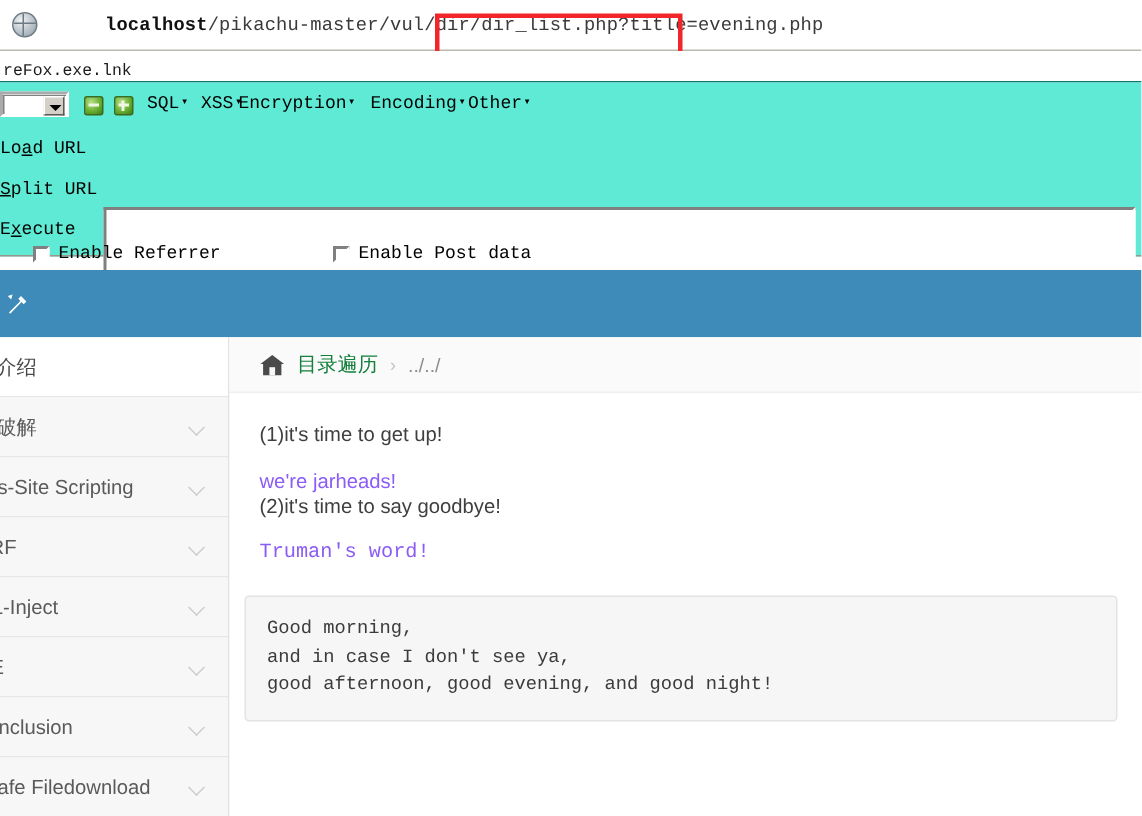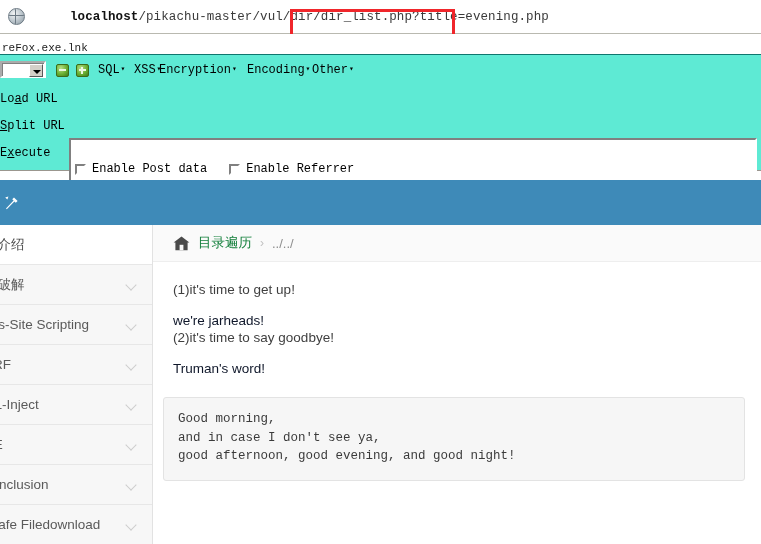--- a/index.html
+++ b/index.html
@@ -173,23 +173,23 @@
   .house{width:17px;height:15px;margin-right:8px;flex:none;}
   .crumb-link{color:#15803d;font-size:13.5px;white-space:nowrap;cursor:pointer;}
   .crumb-sep{color:#c2c2c2;font-size:12px;margin:0 8px;}
   .crumb-cur{color:#8d8d8d;font-size:13px;white-space:nowrap;}
 
   .article{padding:20px 20px 0 20px;}
   .line-dark{
     color:#3f3f3f;font-size:13.5px;margin:0 0 16px 0;white-space:nowrap;
   }
   .line-link{
-    color:#0f172a;font-size:13.5px;margin:0 0 2px 0;white-space:nowrap;cursor:pointer;
-  }
-  .line-link.spaced{margin-bottom:8px;}
+    color:#8b5cf6;font-size:13.5px;margin:0 0 2px 0;white-space:nowrap;cursor:pointer;
+  }
+  .line-link.spaced{margin-bottom:8px;font-family:Liberation Mono, monospace;}
   .tight{margin-bottom:16px;}
 
   .codebox{
     margin:21px 16px 0 10px;background:#f6f6f6;border:1px solid #e3e3e3;
     border-radius:3px;padding:12px 24px 14px 14px;
   }
   .codebox pre{
     margin:0;font-family:"Liberation Mono", monospace;font-size:12.5px;
     line-height:18.5px;color:#3b3b3b;white-space:pre;
   }
@@ -231,27 +231,27 @@
     <span class="hb-sidebtn" style="top:37px"><span>Lo</span><u>a</u><span>d URL</span></span>
 
     <span class="hb-sidebtn" style="top:64px"><span></span><u>S</u><span>plit URL</span></span>
 
     <span class="hb-sidebtn" style="top:91px"><span>E</span><u>x</u><span>ecute</span></span>
 
     <div class="hb-textarea"></div>
   </div>
 
   <div class="hb-checks">
+    <span class="hb-chk" style="margin-left:22px">
+      <span class="box"></span>
+      <span>Enable Referrer</span>
+    </span>
     <span class="hb-chk" style="margin-left:75px">
       <span class="box"></span>
       <span>Enable Post data</span>
-    </span>
-    <span class="hb-chk" style="margin-left:22px">
-      <span class="box"></span>
-      <span>Enable Referrer</span>
     </span>
   </div>
 
   <div class="page-header">
     <span class="ph-ico">
       <svg width="16" height="16" viewBox="0 0 16 16" aria-hidden="true">
         <path d="M2 13.4 L9.6 5.6 L8.2 4.2 L10 2.4 L13.6 6 L11.8 7.8 L10.4 6.4 L2.8 14.2 Z" fill="#ffffff"></path>
         <path d="M1.2 2.4 L4.4 1.4 L3.4 4.6 Z" fill="#ffffff"></path>
       </svg>
     </span>

